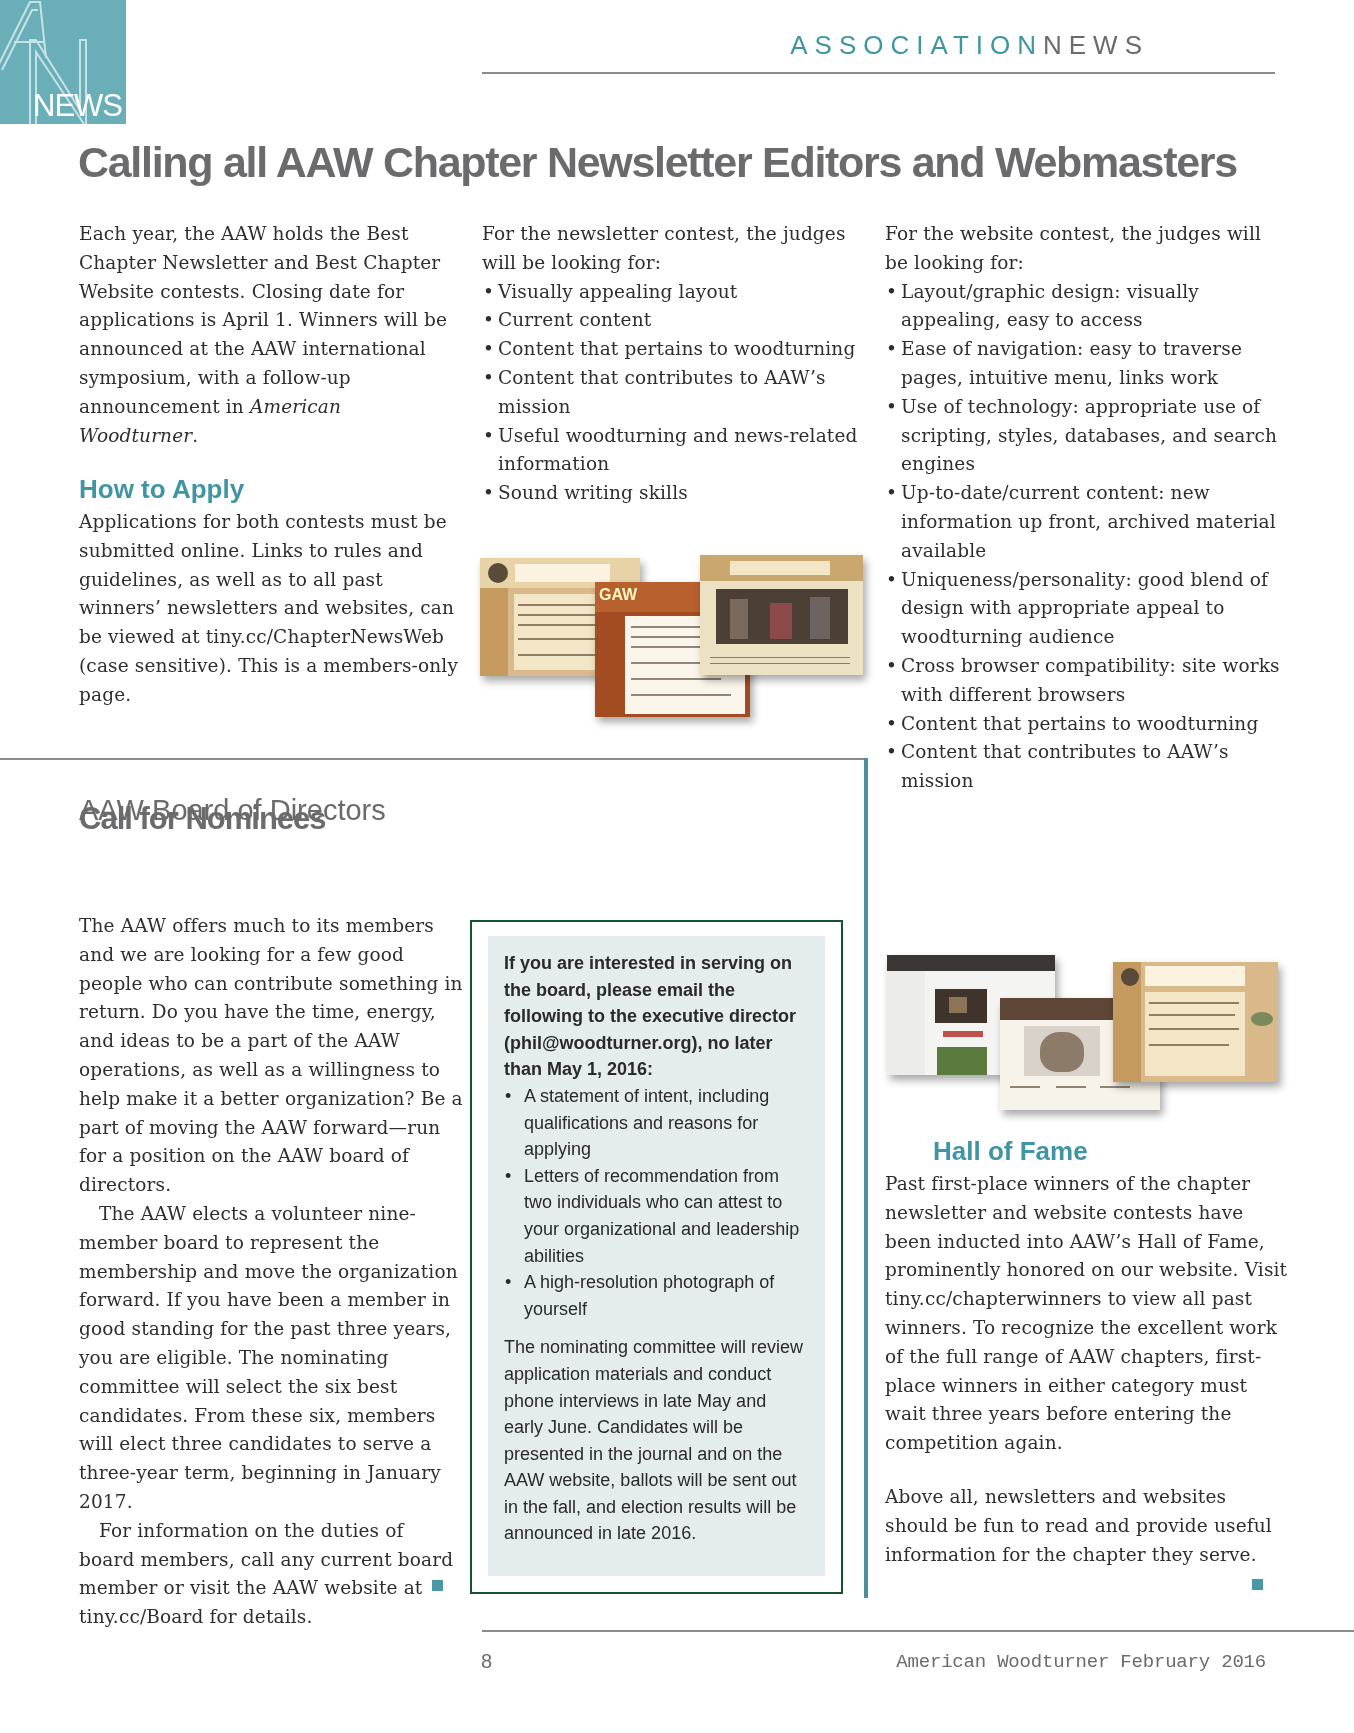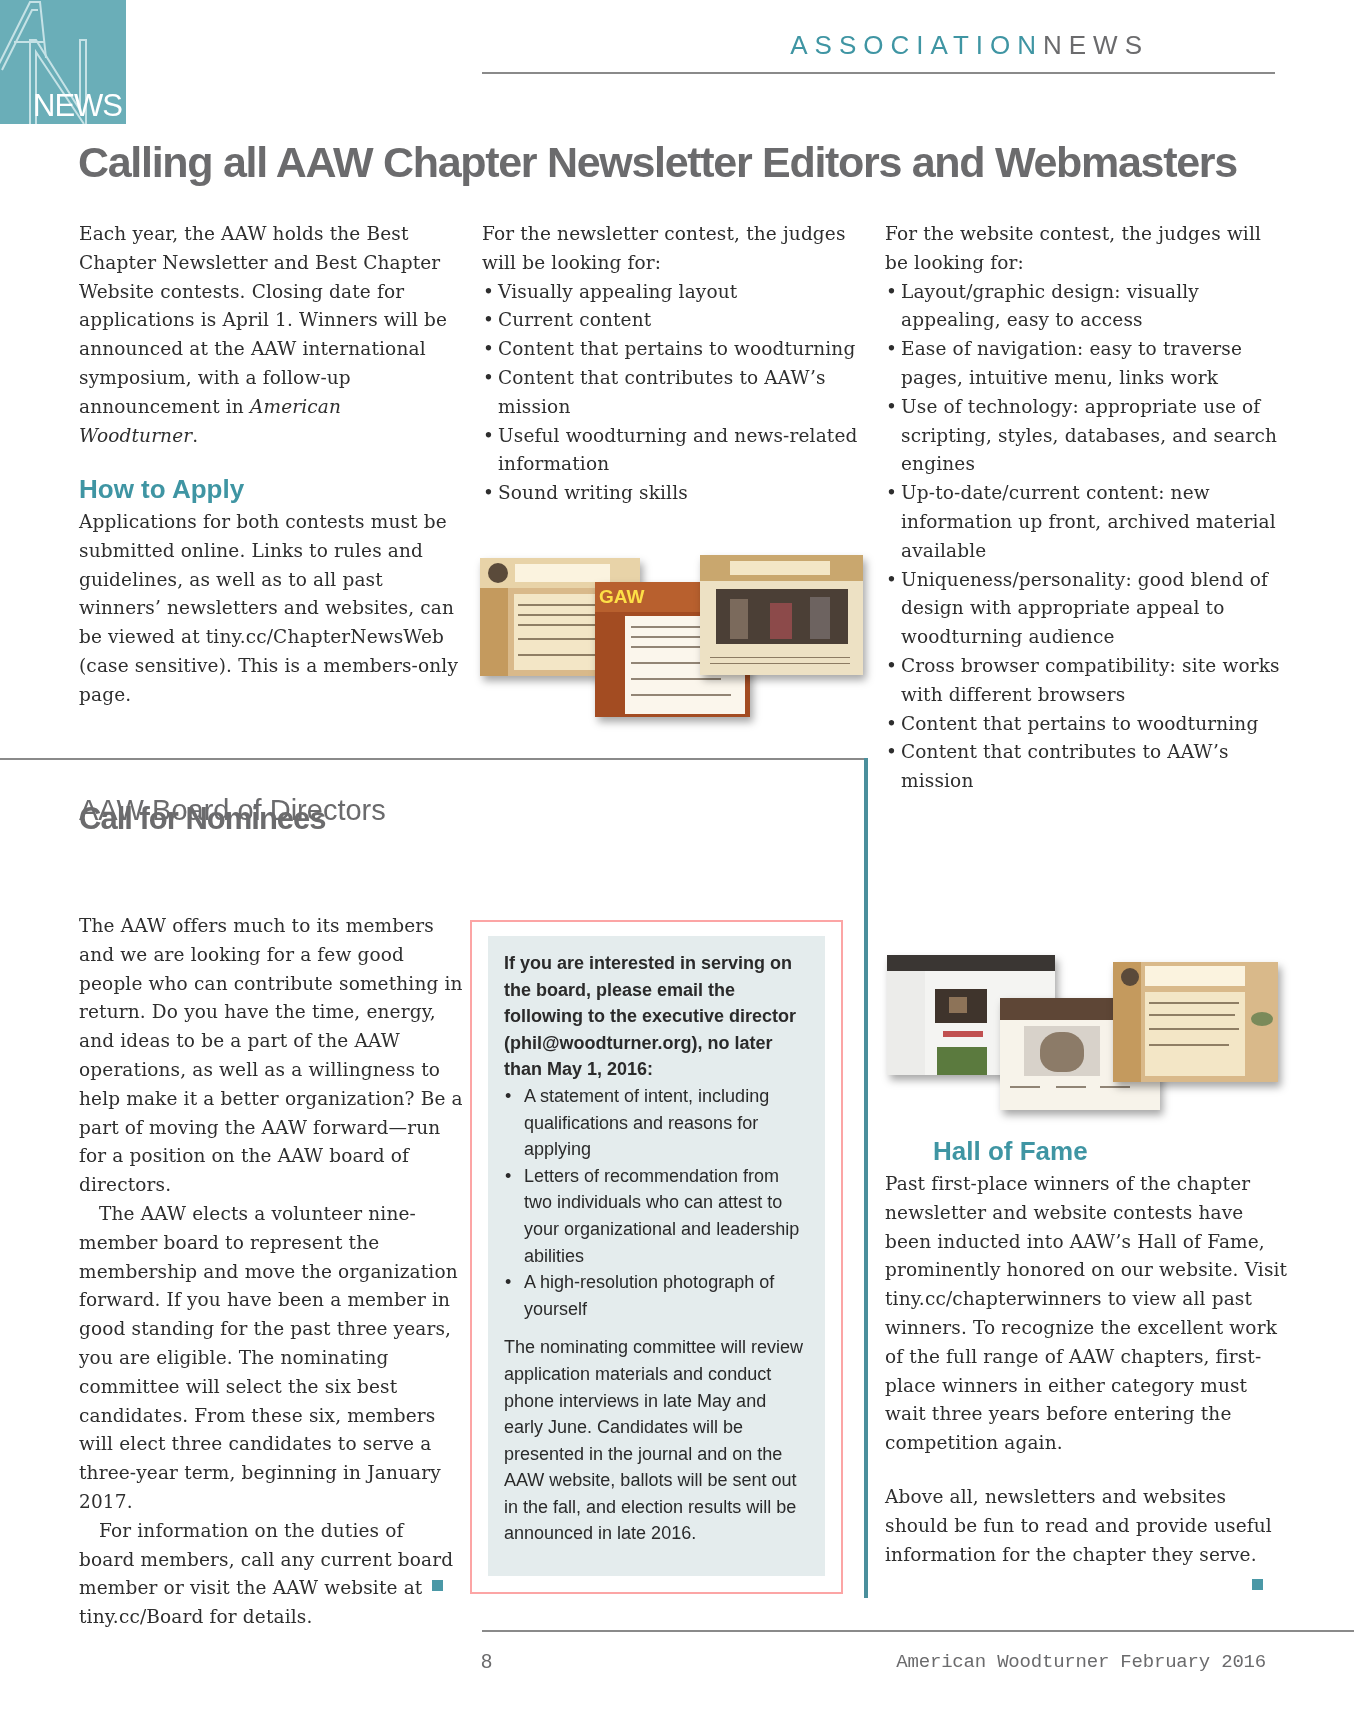--- a/index.html
+++ b/index.html
@@ -49,21 +49,21 @@
     .vert-rule { left: 864px; top: 758px; width: 4px; height: 840px; background: #4a8f9c; }
 
     .board-kicker { left: 79px; top: 795px; font-family: "Liberation Sans", sans-serif; font-size: 29px; color: #6b6b6d; line-height: 1.1; }
     .board-title { left: 79px; top: 802px; font-family: "Liberation Sans", sans-serif; font-weight: bold; font-size: 31px; color: #6b6b6d; letter-spacing: -1px; line-height: 1.1; }
 
     .board-text { left: 79px; top: 912px; width: 385px; }
 
     .end-mark { width: 11px; height: 11px; background: #4a98a6; }
 
     
-    .callout-outer { left: 470px; top: 920px; width: 373px; height: 674px; border: 2px solid #fca5a5; background: #ffffff; }
+    .callout-outer { left: 470px; top: 920px; width: 373px; height: 674px; border: 2px solid #14532d; background: #ffffff; }
     .callout-inner { position: absolute; left: 16px; top: 14px; right: 16px; bottom: 16px; background: #e4eced; padding: 14px 16px 0 16px; font-family: "Liberation Sans", sans-serif; font-size: 18px; line-height: 26.6px; color: #2a2a2a; }
     .callout-inner .lead { font-weight: bold; }
     .callout-inner ul.bullets li { padding-left: 20px; }
     .callout-inner .closing { margin-top: 12px; }
 
     .col3-thumbs { left: 885px; top: 950px; width: 395px; height: 150px; }
     .hall-of-fame { left: 885px; top: 1137px; margin-left: 48px; }
     .hall-text { left: 885px; top: 1170px; width: 405px; }
     .above-all { left: 885px; top: 1483px; width: 405px; }
 
@@ -123,21 +123,21 @@
     <div style="position:absolute; left:0; top:30px; width:28px; height:88px; background:#c49a5e;"></div>
     <div style="position:absolute; left:34px; top:36px; width:120px; height:76px; background:#f3e6c6;"></div>
     <div class="line" style="left:38px; top:46px; width:110px;"></div>
     <div class="line" style="left:38px; top:56px; width:100px;"></div>
     <div class="line" style="left:38px; top:66px; width:108px;"></div>
     <div class="line" style="left:38px; top:80px; width:90px;"></div>
     <div class="line" style="left:38px; top:96px; width:104px;"></div>
   </div>
   <div class="shot" style="left:115px; top:27px; width:155px; height:135px; background:#a34c22;">
     <div class="bar" style="top:0; height:30px; background:#b8602e;"></div>
-    <div style="position:absolute; left:4px; top:4px; font-family:'Liberation Sans',sans-serif; font-size:19px; font-weight:bold; color:#fde047;">GAW</div>
+    <div style="position:absolute; left:4px; top:4px; font-family:'Liberation Sans',sans-serif; font-size:16px; font-weight:bold; color:#fef9c3;">GAW</div>
     <div style="position:absolute; left:30px; top:34px; width:120px; height:98px; background:#fbf6ec;"></div>
     <div class="line" style="left:36px; top:44px; width:100px;"></div>
     <div class="line" style="left:36px; top:54px; width:108px;"></div>
     <div class="line" style="left:36px; top:64px; width:96px;"></div>
     <div class="line" style="left:36px; top:80px; width:104px;"></div>
     <div class="line" style="left:36px; top:96px; width:90px;"></div>
     <div class="line" style="left:36px; top:112px; width:100px;"></div>
   </div>
   <div class="shot" style="left:220px; top:0; width:163px; height:120px; background:#ede1c4;">
     <div class="bar" style="top:0; height:26px; background:#c9a76e;"></div>

